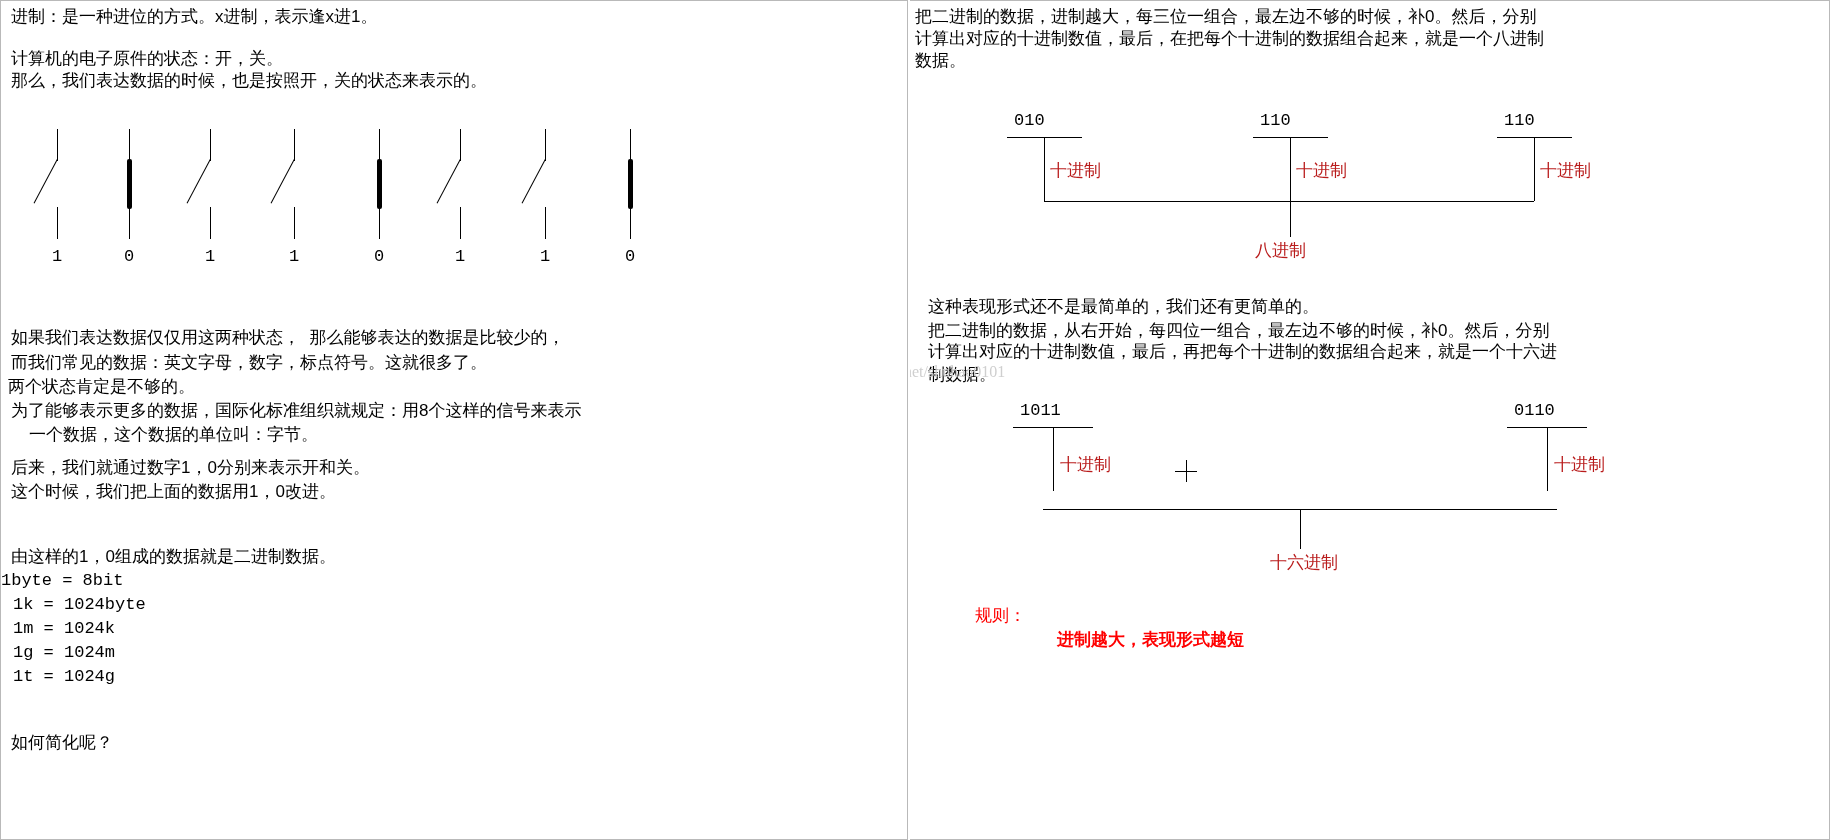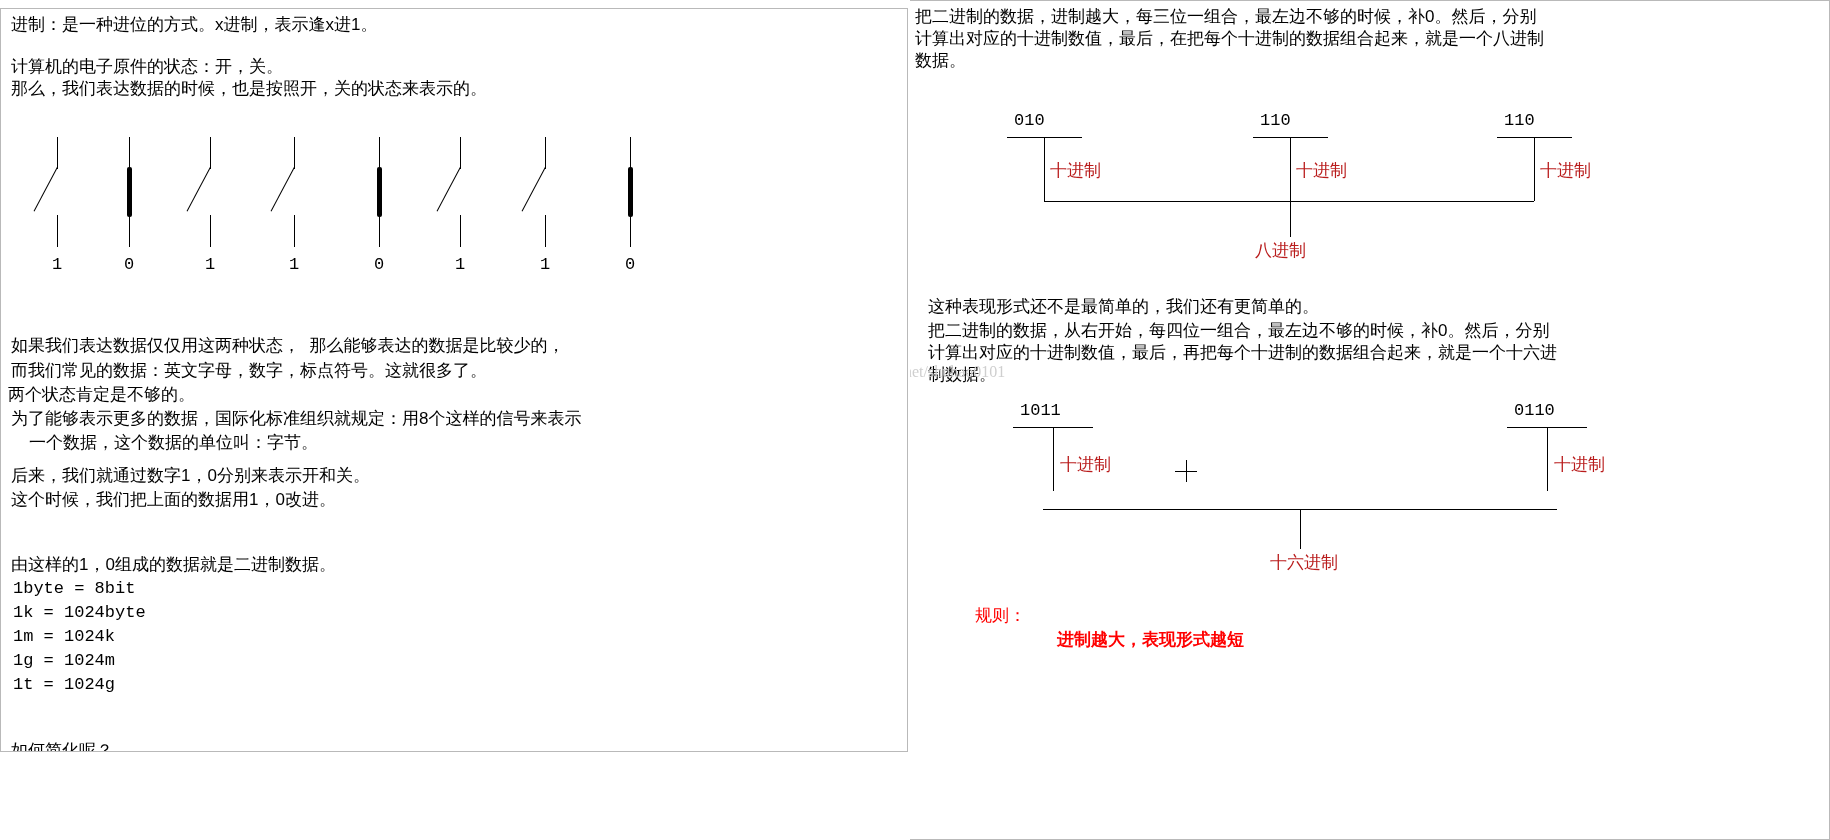--- a/index.html
+++ b/index.html
@@ -23,22 +23,21 @@
     position: absolute;
     top: 0;
     background: #ffffff;
     border: 1px solid #b9b9b9;
     box-sizing: border-box;
     overflow: hidden;
   }
   #left-pane {
     left: 0;
     width: 908px;
-    height: 744px;
-    margin-top: 8px;
+    height: 840px;
   }
   #right-pane {
     left: 910px;
     width: 920px;
     height: 840px;
     border-left: none;
   }
   .txt {
     position: absolute;
     color: #000000;
@@ -219,21 +218,21 @@
 
     <div class="txt" style="left:10px; top:325px;">如果我们表达数据仅仅用这两种状态，  那么能够表达的数据是比较少的，</div>
     <div class="txt" style="left:10px; top:350px;">而我们常见的数据：英文字母，数字，标点符号。这就很多了。</div>
     <div class="txt" style="left:7px; top:374px;">两个状态肯定是不够的。</div>
     <div class="txt" style="left:10px; top:398px;">为了能够表示更多的数据，国际化标准组织就规定：用8个这样的信号来表示</div>
     <div class="txt" style="left:28px; top:422px;text-align:right;">一个数据，这个数据的单位叫：字节。</div>
     <div class="txt" style="left:10px; top:455px;">后来，我们就通过数字1，0分别来表示开和关。</div>
     <div class="txt" style="left:10px; top:479px;">这个时候，我们把上面的数据用1，0改进。</div>
     <div class="txt" style="left:10px; top:544px;">由这样的1，0组成的数据就是二进制数据。</div>
 
-    <div class="txt mono" style="left:12px; top:568px;">1byte = 8bit</div>
+    <div class="txt mono" style="left:0; top:568px;">1byte = 8bit</div>
     <div class="txt mono" style="left:12px; top:592px;">1k = 1024byte</div>
     <div class="txt mono" style="left:12px; top:616px;">1m = 1024k</div>
     <div class="txt mono" style="left:12px; top:640px;">1g = 1024m</div>
     <div class="txt mono" style="left:12px; top:664px;">1t = 1024g</div>
 
     <div class="txt" style="left:10px; top:730px;">如何简化呢？</div>
   </div>
 
   <div class="pane" id="right-pane">
 
@@ -258,21 +257,21 @@
       <div class="grp-label" style="left:386px; top:158px;">十进制</div>
       <div class="grp-label" style="left:630px; top:158px;">十进制</div>
 
       <div class="hline" style="left:134px; top:200px; width:490px;"></div>
       <div class="vline" style="left:380px; top:200px; height:36px;"></div>
       <div class="grp-label" style="left:345px; top:238px;">八进制</div>
     </div>
 
     <div class="txt" style="left:18px; top:294px;">这种表现形式还不是最简单的，我们还有更简单的。</div>
     <div class="txt" style="left:18px; top:318px;">把二进制的数据，从右开始，每四位一组合，最左边不够的时候，补0。然后，分别</div>
-    <div class="txt" style="left:18px; top:340px;">计算出对应的十进制数值，最后，再把每个十进制的数据组合起来，就是一个十六进</div>
+    <div class="txt" style="left:18px; top:340px;font-family:Liberation Mono, monospace;">计算出对应的十进制数值，最后，再把每个十进制的数据组合起来，就是一个十六进</div>
     <div class="txt" style="left:18px; top:362px;">制数据。</div>
 
     <div class="watermark" style="left:-110px; top:362px;">http://blog.csdn.net/shuhao0101</div>
 
     <div>
       <div class="grp-num" style="left:110px; top:400px;">1011</div>
       <div class="grp-num" style="left:604px; top:400px;">0110</div>
 
       <div class="hline" style="left:103px; top:426px; width:80px;"></div>
       <div class="hline" style="left:597px; top:426px; width:80px;"></div>

